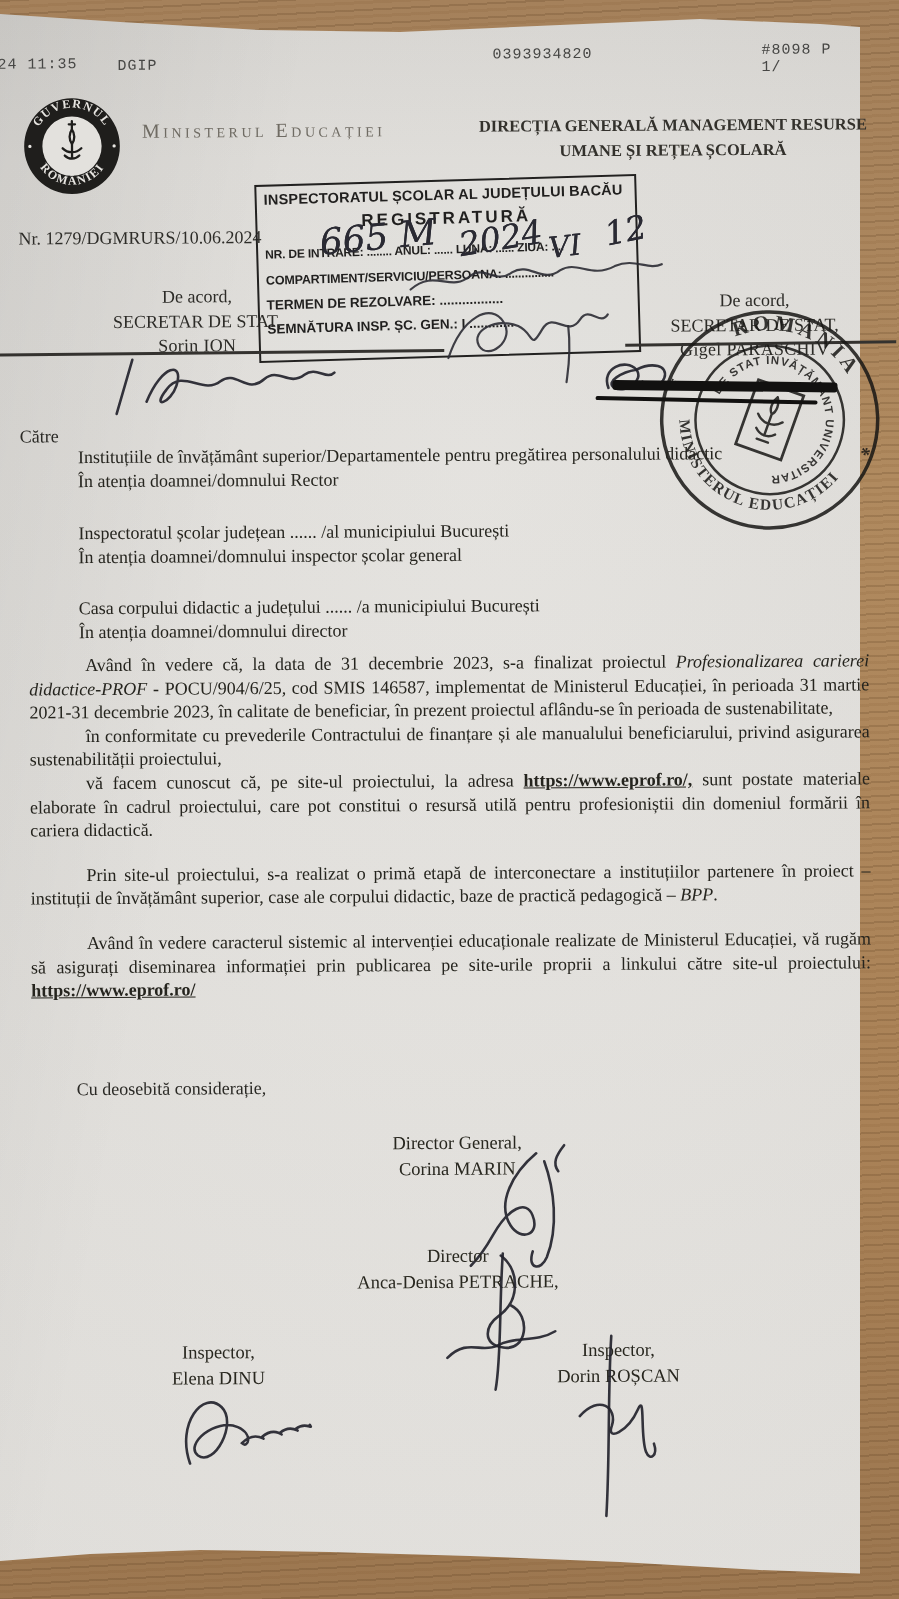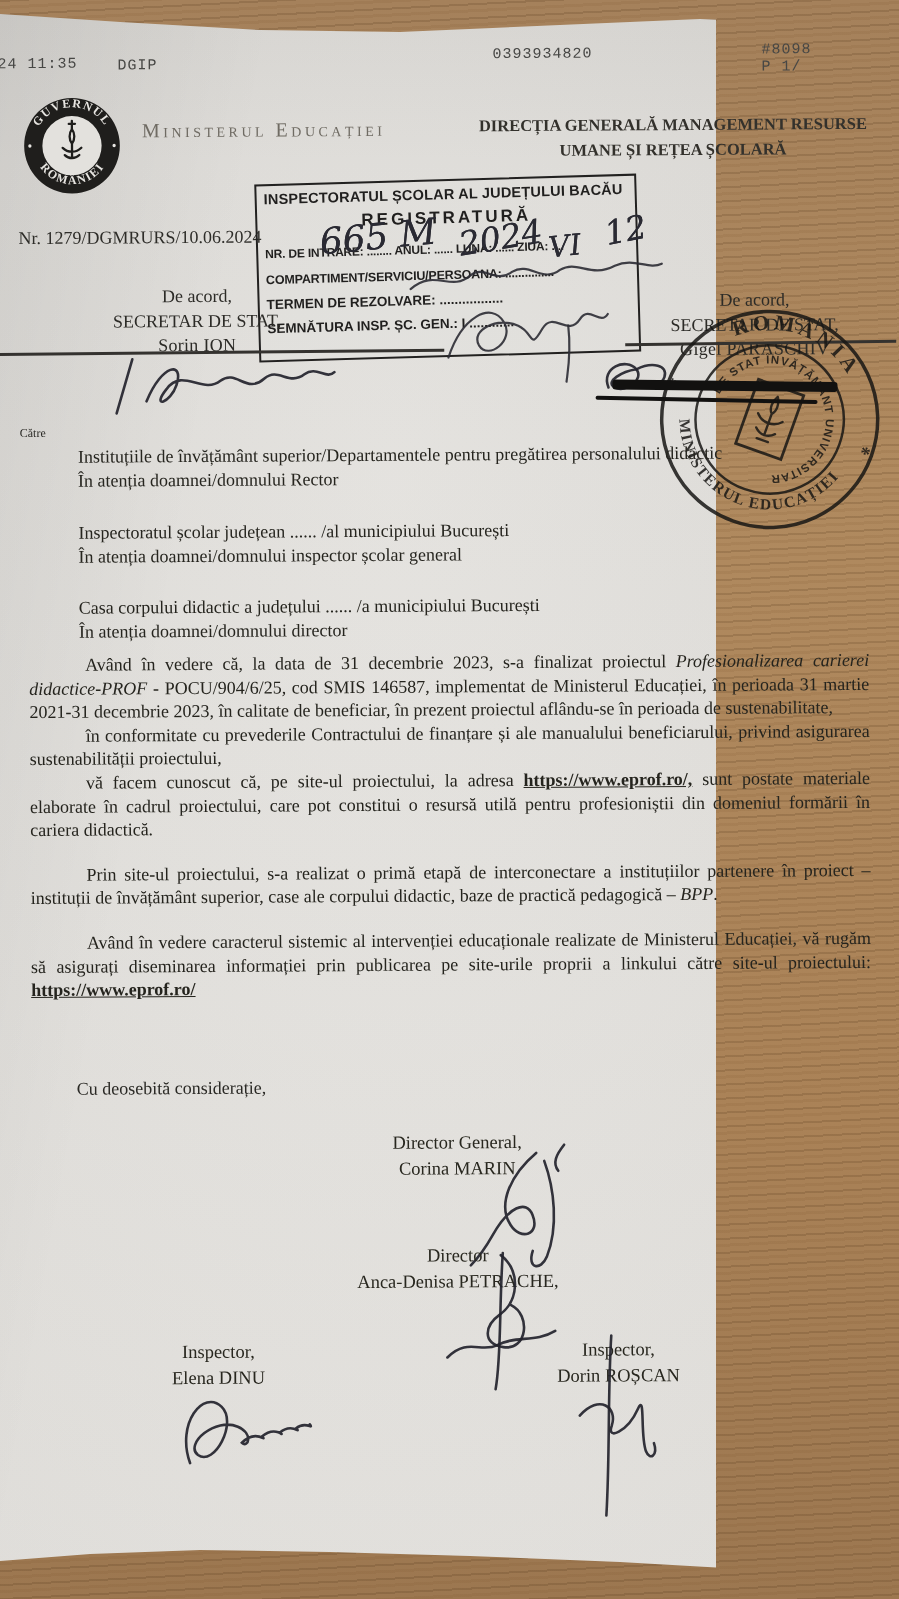--- a/index.html
+++ b/index.html
@@ -4,21 +4,21 @@
 <style>
   html,body{margin:0;padding:0;}
   body{
     width:899px;height:1599px;position:relative;overflow:hidden;
     background:
       repeating-linear-gradient(177deg, rgba(74,46,18,.18) 0 2px, rgba(0,0,0,0) 2px 6px, rgba(120,80,40,.12) 6px 9px, rgba(0,0,0,0) 9px 14px),
       linear-gradient(180deg,#a5815b 0%, #b08a5f 30%, #aa8257 70%, #9c7750 100%);
     font-family:"Liberation Serif", serif;
   }
   .paper{
-    position:absolute;left:0;top:0;width:716px;height:1599px;
+    position:absolute;left:0;top:0;width:860px;height:1599px;
     clip-path:polygon(0 14px,120px 22px,260px 30px,400px 32px,560px 25px,700px 19px,820px 24px,899px 30px,
                       899px 1575px,760px 1570px,620px 1562px,470px 1556px,330px 1552px,200px 1550px,90px 1554px,0 1561px);
     background:
       linear-gradient(100deg, rgba(0,0,0,.06), rgba(0,0,0,0) 28%),
       radial-gradient(120% 90% at 55% 30%, rgba(255,255,255,.10), rgba(0,0,0,.05)),
       linear-gradient(180deg,#d8d6d2 0%, #dfddd9 10%, #e4e2de 55%, #eae8e4 100%);
   }
   .scan{position:absolute;inset:0;transform:rotate(-0.35deg);transform-origin:50% 50%;color:#2a2925;}
   .abs{position:absolute;}
   .fax{font-family:"Liberation Mono", monospace;font-size:15px;color:#474745;letter-spacing:1px;}
@@ -34,21 +34,21 @@
   .sb-sub{font-size:17px;letter-spacing:3px;text-align:center;margin-top:6px;}
   .sb-row1{font-size:12px;letter-spacing:-.2px;margin-top:14px;white-space:nowrap;}
   .sb-row2{font-size:12.5px;letter-spacing:-.2px;margin-top:12px;white-space:nowrap;}
   .sb-row3{font-size:13.5px;margin-top:10px;white-space:nowrap;}
   .sb-row4{font-size:13.5px;margin-top:9px;white-space:nowrap;}
   .hw{font-family:"DejaVu Serif", serif;font-style:italic;color:#2a2a33;text-shadow:0 0 .5px #2a2a33;}
   .approve{text-align:center;font-size:18px;line-height:24.5px;color:#2c2b27;}
   .approve .nm{letter-spacing:.3px;}
   .strike{background:#34322f;height:2.5px;}
   .redact{background:#121110;border-radius:3px;}
-  .salut{font-size:12px;}
+  .salut{font-size:18px;}
   .recipients{font-size:18px;line-height:24.3px;color:#26251f;}
   .recipients .grp{margin-bottom:27px;}
   .bodytext{font-size:18px;line-height:23.6px;text-align:justify;color:#25241e;width:840px;}
   .bodytext p{margin:0;text-indent:56px;}
   .bodytext p.gap{margin-top:21px;}
   .it{font-style:italic;}
   .lnk{font-weight:bold;text-decoration:underline;}
   .closing-blk{text-align:center;font-size:18.5px;line-height:26px;color:#28271f;}
   .sig{stroke:#23232c;stroke-width:2.6;fill:none;stroke-linecap:round;opacity:.92;}
   .scribble{stroke:#2c2c34;stroke-width:2.2;fill:none;stroke-linecap:round;opacity:.9;}

